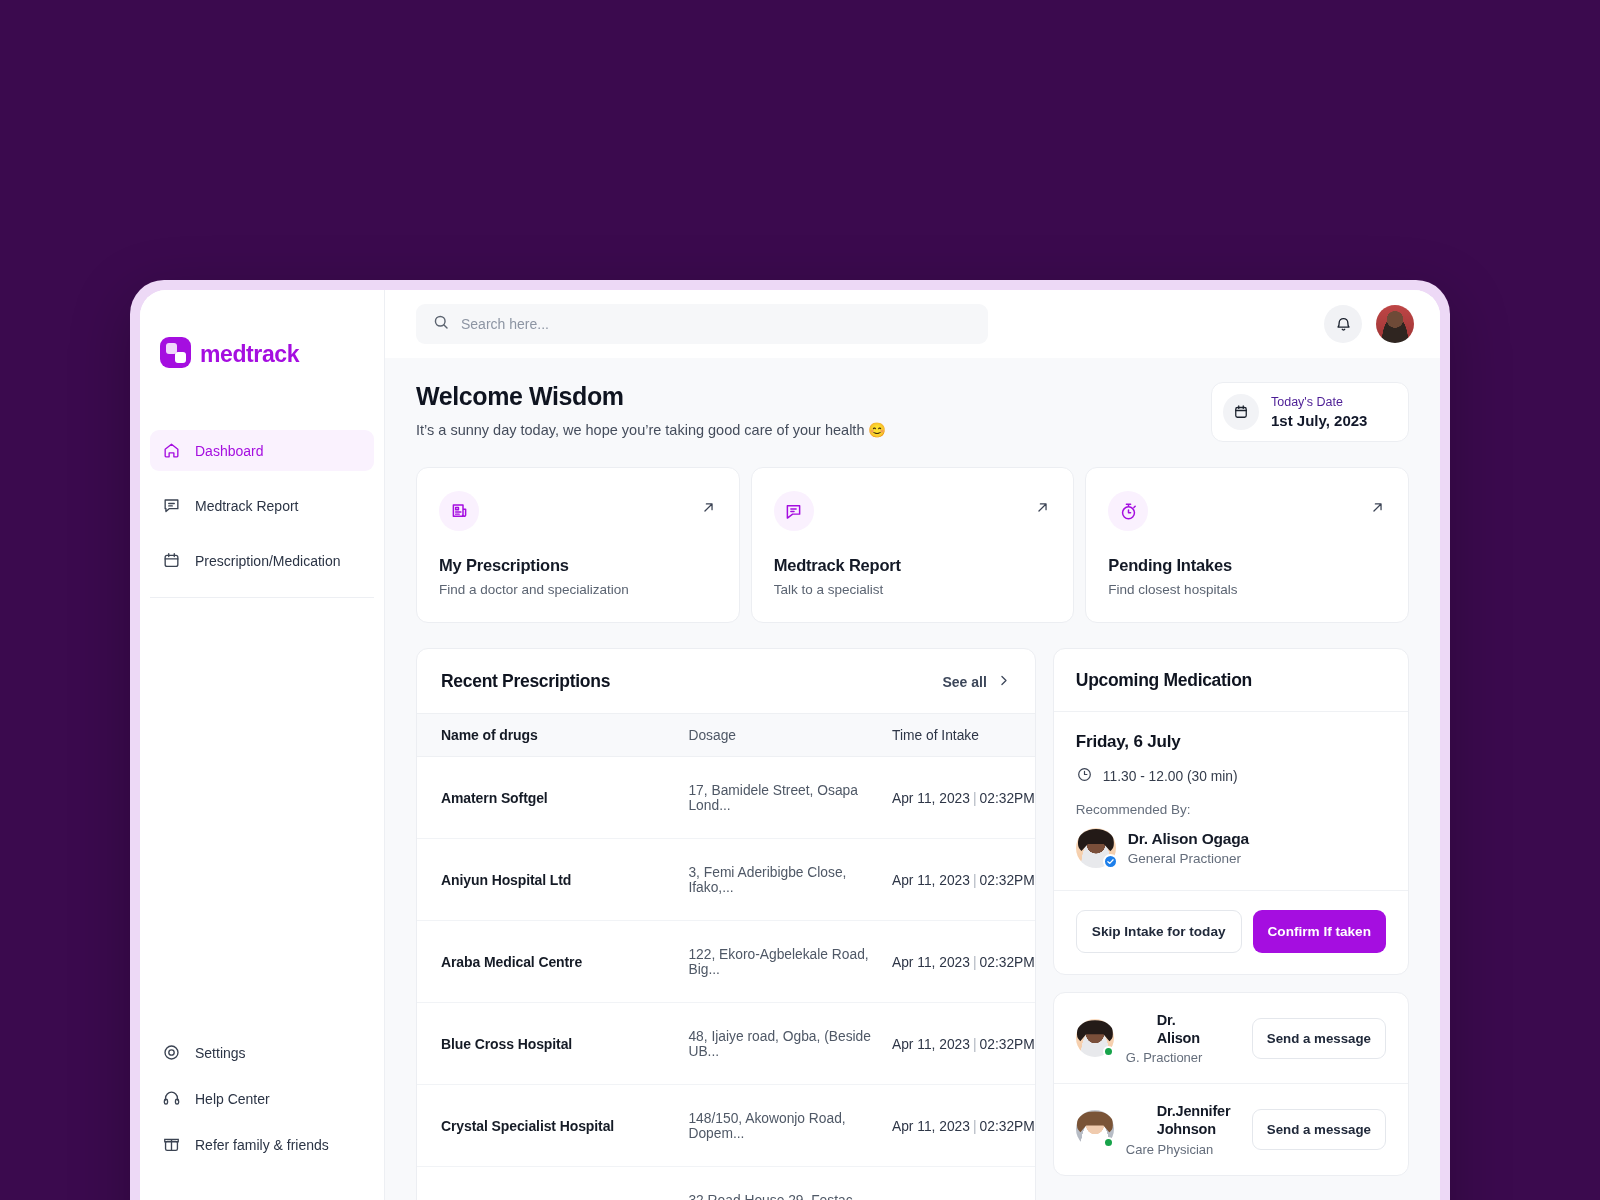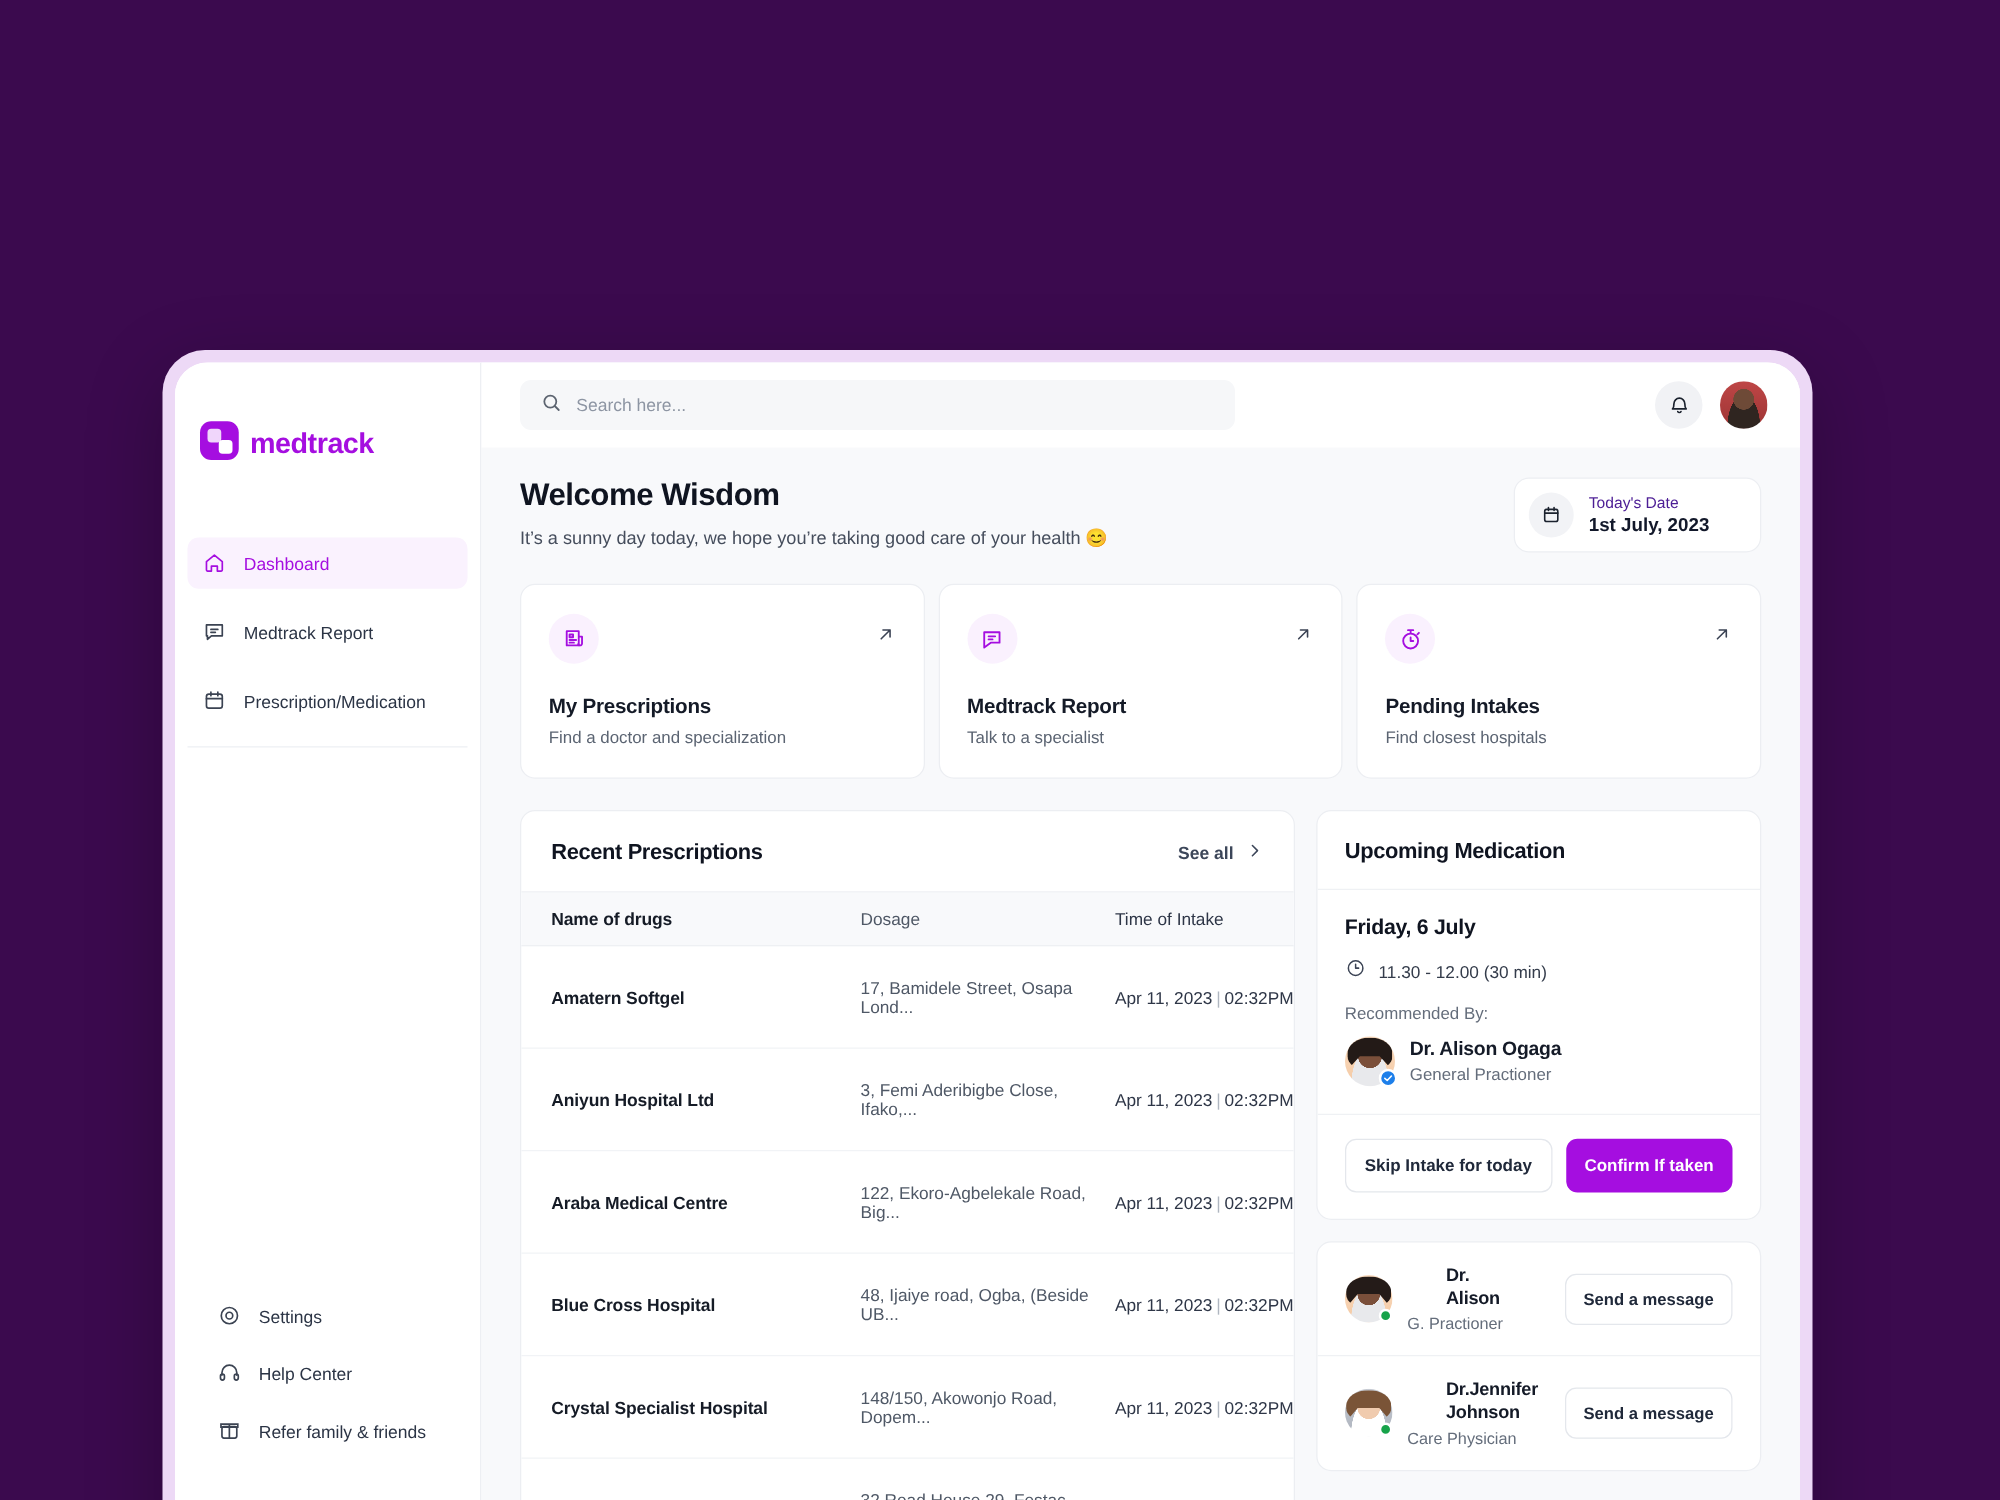--- a/index.html
+++ b/index.html
@@ -80,21 +80,21 @@
   .nav-item.active .nav-ico svg { stroke: #A50EE0; }
   .nav-ico { width: 19px; height: 19px; flex: 0 0 19px; display:flex; align-items:center; justify-content:center; }
   .nav-ico svg { stroke: #3B4352; fill: none; stroke-width: 1.7; }
 
   .nav-divider {
     height: 1px; background: #EDEFF3;
     margin: 16px 0 0 0;
   }
 
   .nav-secondary {
-    position: absolute; left: 12px; right: 0;
+    position: absolute; left: 0; right: 0;
     bottom: 96px;
     padding: 0 22px;
   }
   .nav-sec-item {
     display: flex; align-items: center; gap: 14px;
     font-size: 14px; color: #2B3445;
     margin-bottom: 27px; cursor: pointer;
   }
   .nav-sec-item:last-child { margin-bottom: 0; }
 

